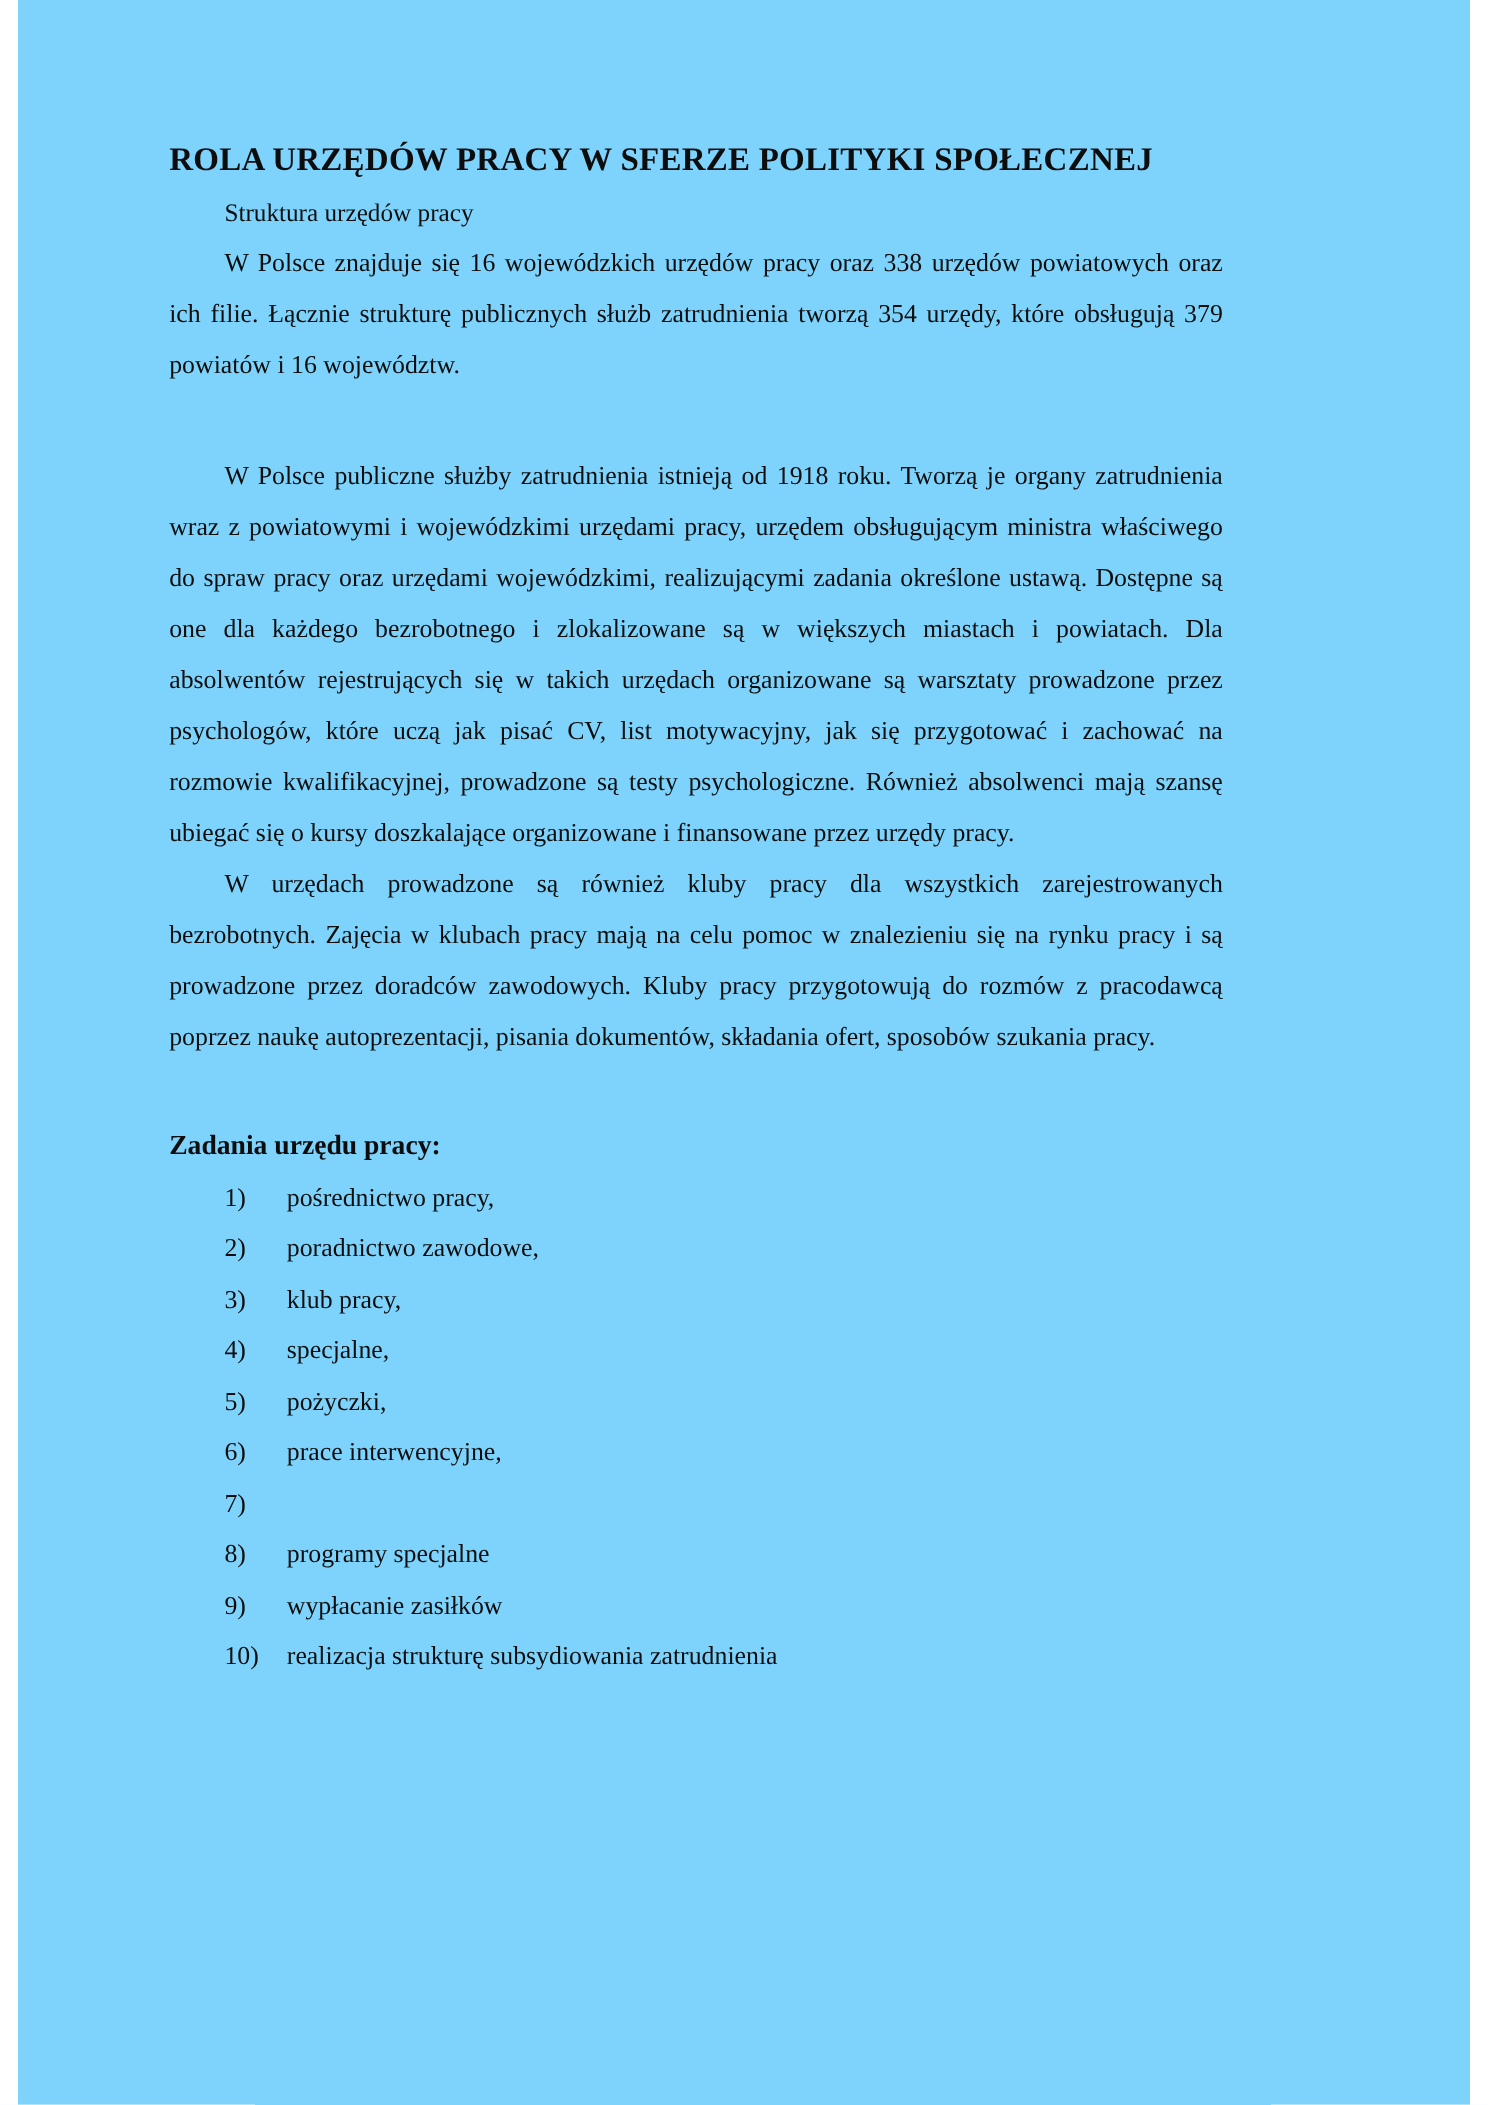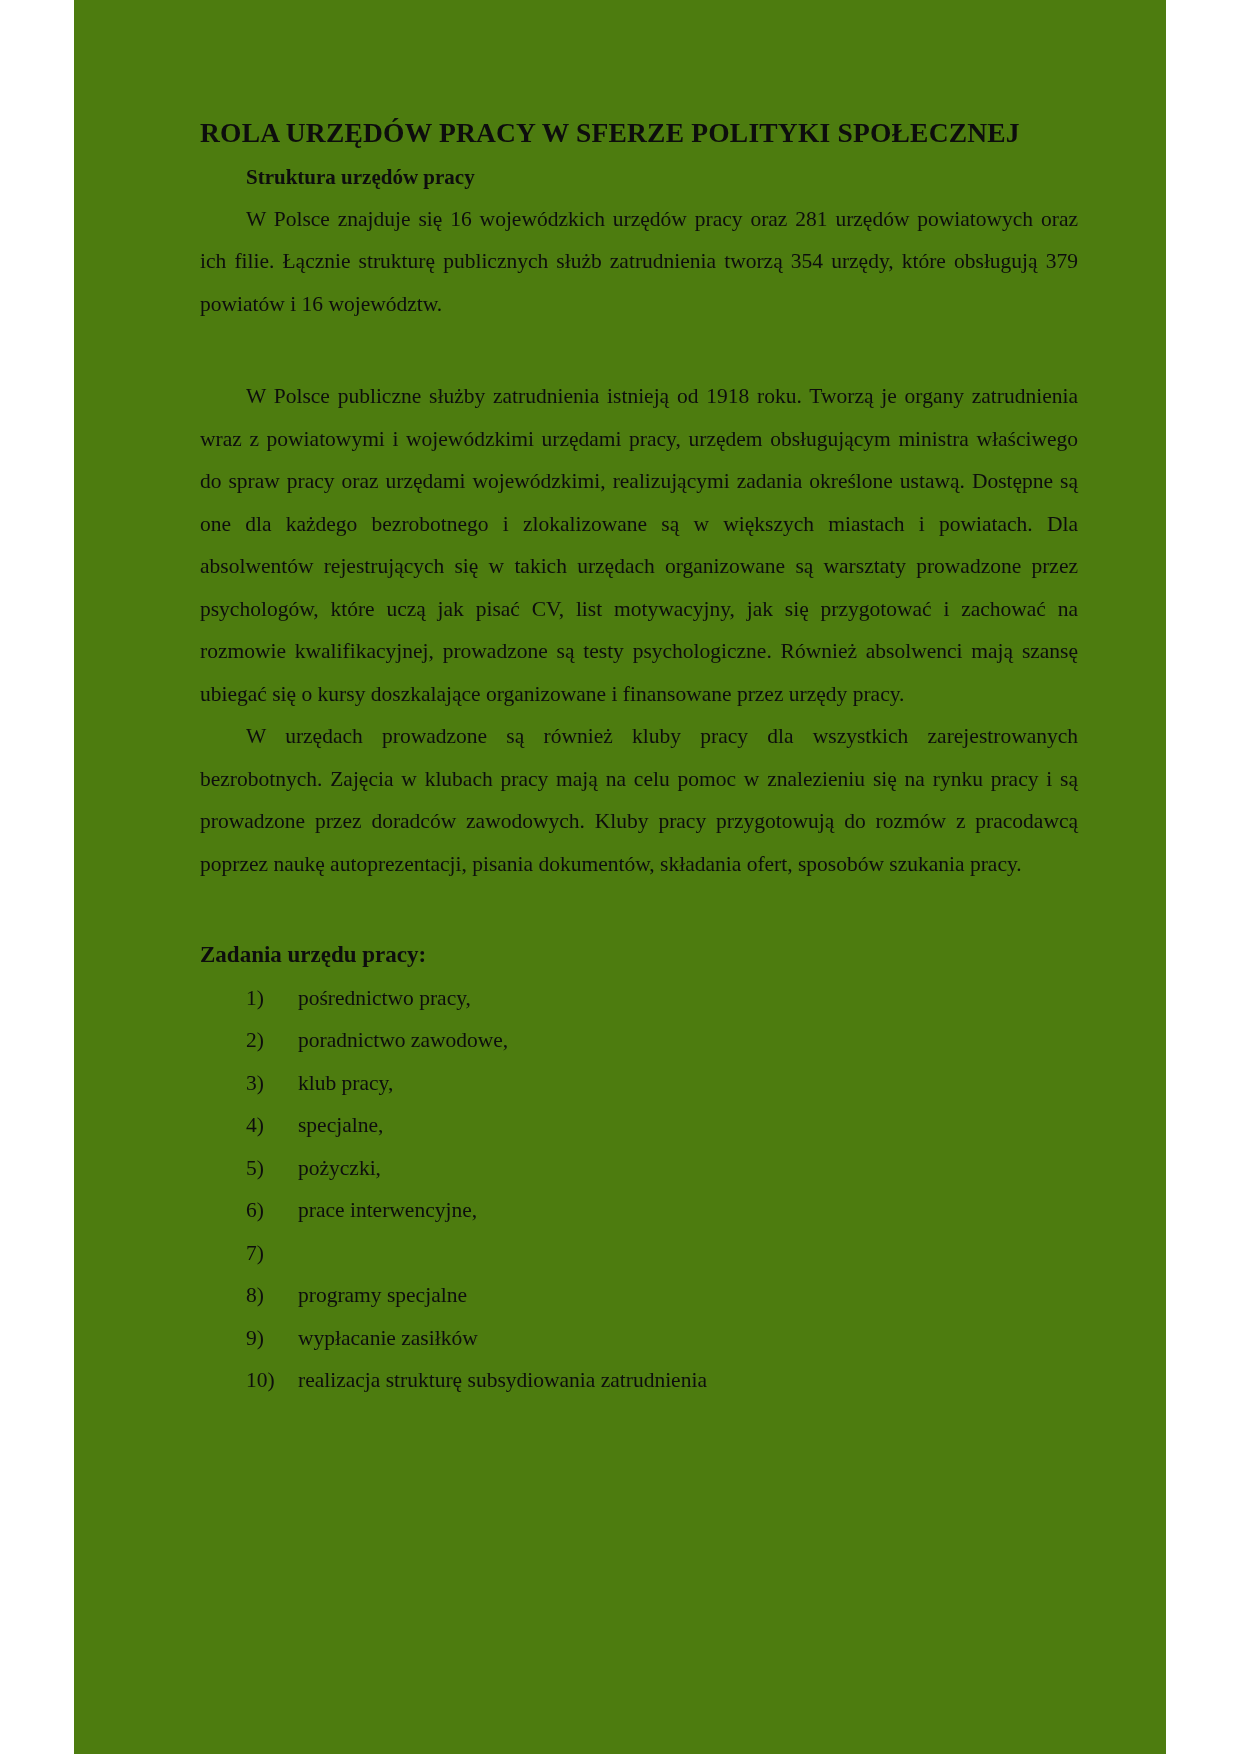--- a/index.html
+++ b/index.html
@@ -8,24 +8,24 @@
     padding: 0;
     background: #ffffff;
   }
   body {
     font-family: "Liberation Serif", "DejaVu Serif", serif;
     color: #0d0d0d;
     -webkit-font-smoothing: antialiased;
   }
   .page {
     position: relative;
-    width: 1092px;
+    width: 1210px;
     height: 1754px;
     margin: 0 auto;
-    background: #4d7c0f;
+    background: #7dd3fc;
     box-sizing: border-box;
     overflow: hidden;
   }
   .content {
     position: absolute;
     left: 126px;
     top: 116px;
     width: 878px;
   }
 
@@ -35,21 +35,21 @@
     font-weight: bold;
     letter-spacing: 0.2px;
     line-height: 1.2;
     margin: 0 0 0 0;
     white-space: nowrap;
   }
 
   
   .sub-heading {
     font-size: 21px;
-    font-weight: bold;
+    font-weight: normal;
     margin: 0;
     padding: 0;
     line-height: 1.55;
     text-indent: 46px;
   }
   .section-heading {
     font-size: 21.5px;
     font-weight: bold;
     margin: 0;
     padding: 0;
@@ -124,21 +124,21 @@
   <div class="content">
 
     <h1 class="doc-title">ROLA URZĘDÓW PRACY W SFERZE POLITYKI SPOŁECZNEJ</h1>
 
     <div class="sp-title-sub"></div>
 
     <p class="sub-heading">Struktura urzędów pracy</p>
 
     <div class="sp-sub-para"></div>
 
-    <p class="para">W Polsce znajduje się 16 wojewódzkich urzędów pracy oraz 281 urzędów powiatowych oraz ich filie. Łącznie strukturę publicznych służb zatrudnienia tworzą 354 urzędy, które obsługują 379 powiatów i 16 województw.</p>
+    <p class="para">W Polsce znajduje się 16 wojewódzkich urzędów pracy oraz 338 urzędów powiatowych oraz ich filie. Łącznie strukturę publicznych służb zatrudnienia tworzą 354 urzędy, które obsługują 379 powiatów i 16 województw.</p>
 
     <div class="sp-para-sec"></div>
 
 
     <div class="sp-sec-para"></div>
 
     <p class="para">W Polsce publiczne służby zatrudnienia istnieją od 1918 roku. Tworzą je organy zatrudnienia wraz z powiatowymi i wojewódzkimi urzędami pracy, urzędem obsługującym ministra właściwego do spraw pracy oraz urzędami wojewódzkimi, realizującymi zadania określone ustawą. Dostępne są one dla każdego bezrobotnego i zlokalizowane są w większych miastach i powiatach. Dla absolwentów rejestrujących się w takich urzędach organizowane są warsztaty prowadzone przez psychologów, które uczą jak pisać CV, list motywacyjny, jak się przygotować i zachować na rozmowie kwalifikacyjnej, prowadzone są testy psychologiczne. Również absolwenci mają szansę ubiegać się o kursy doszkalające organizowane i finansowane przez urzędy pracy.</p>
 
     <p class="para">W urzędach prowadzone są również kluby pracy dla wszystkich zarejestrowanych bezrobotnych. Zajęcia w klubach pracy mają na celu pomoc w znalezieniu się na rynku pracy i są prowadzone przez doradców zawodowych. Kluby pracy przygotowują do rozmów z pracodawcą poprzez naukę autoprezentacji, pisania dokumentów, składania ofert, sposobów szukania pracy.</p>
 

